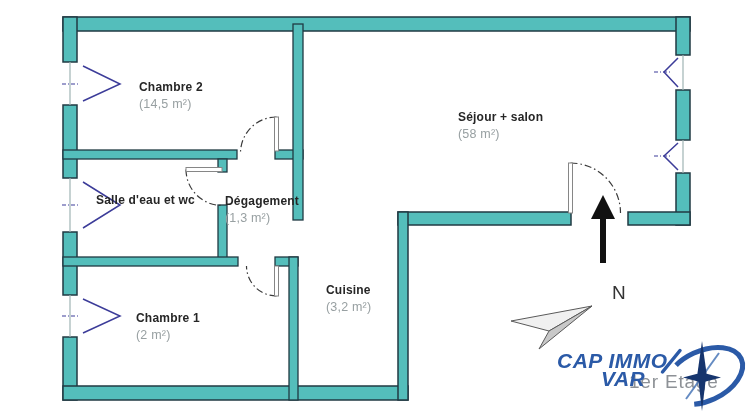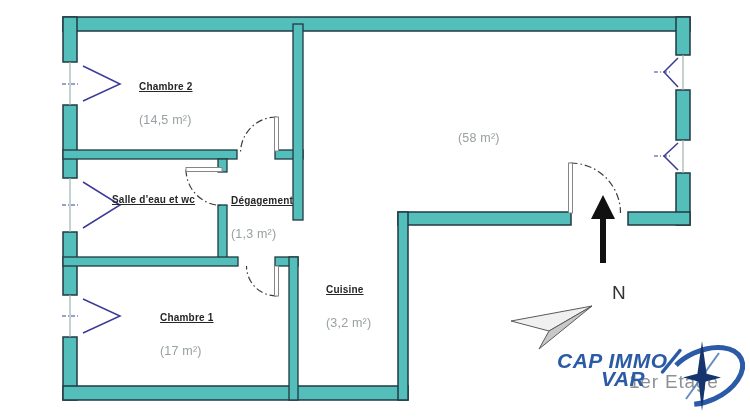--- a/index.html
+++ b/index.html
@@ -2,22 +2,22 @@
 <html><head>
 <meta charset="utf-8">
 <style>
   html,body{margin:0;padding:0;background:#fff;}
   .canvas{
     position:relative;width:750px;height:420px;background:#ffffff;overflow:hidden;
     font-family:"Liberation Sans",sans-serif;
   }
   .plan-svg{position:absolute;left:0;top:0;}
   .room-label{position:absolute;white-space:nowrap;line-height:1.15;}
-  .room-name{display:block;font-size:10px;font-weight:bold;color:#262626;letter-spacing:.2px;text-decoration:underline;}
-  .room-area{display:block;font-size:12.5px;color:#98a0a2;margin-top:20px;letter-spacing:.2px;}
+  .room-name{display:block;font-size:12px;font-weight:bold;color:#262626;letter-spacing:.2px;}
+  .room-area{display:block;font-size:12.5px;color:#98a0a2;margin-top:2px;letter-spacing:.2px;}
   .svg-logo-text{font-family:"Liberation Sans",sans-serif;}
 </style>
 </head>
 <body>
 
 <div class="canvas">
 
   <svg class="plan-svg" width="750" height="420" viewBox="0 0 750 420">
 
     <g fill="#54bebb" stroke="#203a43" stroke-width="1.5">
@@ -118,36 +118,37 @@
       <line x1="662.5" y1="372" x2="680" y2="350.5" stroke="#2b5aa7" stroke-width="3.5" stroke-linecap="round"></line>
       <text x="601" y="386" font-size="21" font-weight="bold" font-style="italic" fill="#2b5aa7" letter-spacing="0.5" class="svg-logo-text">VAR</text>
     </g>
   </svg>
 
   <div class="room-label" style="left:139px;top:81px">
     <span class="room-name">Chambre 2</span>
     <span class="room-area">(14,5 m²)</span>
   </div>
 
-  <div class="room-label" style="left:112px;top:194px">
+  <div class="room-label" style="left:96px;top:194px">
     <span class="room-name">Salle d'eau et wc</span>
   </div>
 
-  <div class="room-label" style="left:231px;top:195px">
+  <div class="room-label" style="left:225px;top:195px">
     <span class="room-name">Dégagement</span>
     <span class="room-area">(1,3 m²)</span>
   </div>
 
-  <div class="room-label" style="left:160px;top:312px">
+  <div class="room-label" style="left:136px;top:312px">
     <span class="room-name">Chambre 1</span>
-    <span class="room-area">(17 m²)</span>
+    <span class="room-area">(2 m²)</span>
   </div>
 
   <div class="room-label" style="left:326px;top:284px">
     <span class="room-name">Cuisine</span>
     <span class="room-area">(3,2 m²)</span>
   </div>
 
   <div class="room-label" style="left:458px;top:111px">
+    <span class="room-name">Séjour + salon</span>
     <span class="room-area">(58 m²)</span>
   </div>
 
 </div>
 
 </body></html>

